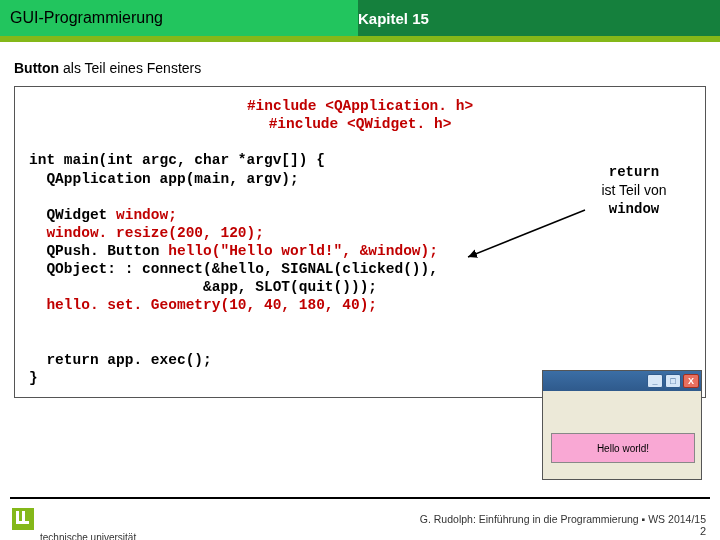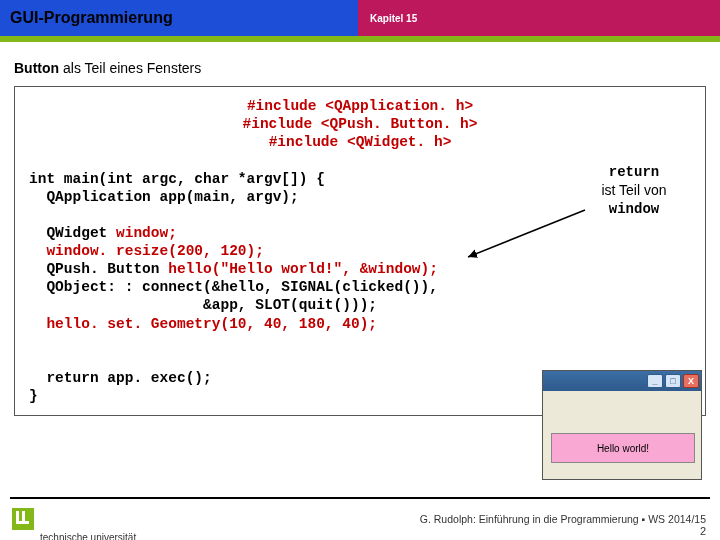--- a/index.html
+++ b/index.html
@@ -1,19 +1,19 @@
 <!DOCTYPE html>
 <html><head>
 <meta charset="utf-8">
 <style>
   * { box-sizing: border-box; margin: 0; padding: 0; }
   body { width: 720px; height: 540px; background: #fff; font-family: Arial, sans-serif; position: relative; overflow: hidden; }
   .header { display: flex; height: 36px; }
-  .header-left { background: #1d4ed8; width: 358px; display: flex; align-items: center; padding-left: 10px; font-weight: bold; font-size: 16px; }
-  .header-right { background: #be185d; flex: 1; color: #fff; display: flex; align-items: center; padding-left: 12px; font-weight: bold; font-size: 10px; }
+  .header-left { background: #22c55e; width: 358px; display: flex; align-items: center; padding-left: 10px; font-weight: normal; font-size: 16px; }
+  .header-right { background: #15803d; flex: 1; color: #fff; display: flex; align-items: center; font-weight: bold; font-size: 15px; }
   .greenbar { height: 6px; background: #84b819; }
   .subtitle { font-size: 14px; margin: 18px 0 10px 14px; }
   .subtitle b { font-weight: bold; }
   .codebox { border: 1px solid #555; margin: 0 14px; padding: 10px 14px; font-family: "Courier New", monospace; font-size: 14.5px; font-weight: bold; line-height: 1.25; position: relative; }
   .red { color: #c00000; text-align: center; }
   .black { color: #000; }
   .codeline { white-space: pre; }
   .annot { position: absolute; right: 26px; top: 162px; width: 120px; text-align: center; font-family: Arial, sans-serif; font-size: 14px; line-height: 1.3; z-index: 3; }
   .annot .mono { font-family: "Courier New", monospace; font-weight: bold; }
   .arrow { position: absolute; left: 460px; top: 205px; z-index: 2; }
@@ -43,21 +43,20 @@
   <div class="header-right">Kapitel 15</div>
 </div>
 <div class="greenbar"></div>
 
 <div class="subtitle">
   <b>Button</b><span> als Teil eines Fensters</span>
 </div>
 
 <div class="codebox">
   <div class="codeline red">#include &lt;QApplication. h&gt;</div>
-  <div class="codeline red">#include &lt;QPush. Button. h&gt;</div>
   <div class="codeline red">#include &lt;QWidget. h&gt;</div>
   <div class="codeline">&nbsp;</div>
   <div class="codeline black">int main(int argc, char *argv[]) {</div>
   <div class="codeline black">  QApplication app(main, argv);</div>
   <div class="codeline">&nbsp;</div>
   <div class="codeline"><span class="black">  QWidget </span><span class="red">window;</span></div>
   <div class="codeline"><span class="black">  </span><span class="red">window. resize(200, 120);</span></div>
   <div class="codeline"><span class="black">  QPush. Button </span><span class="red">hello("Hello world!", &amp;window);</span></div>
   <div class="codeline black">  QObject: : connect(&amp;hello, SIGNAL(clicked()),</div>
   <div class="codeline black">                    &amp;app, SLOT(quit()));</div>

